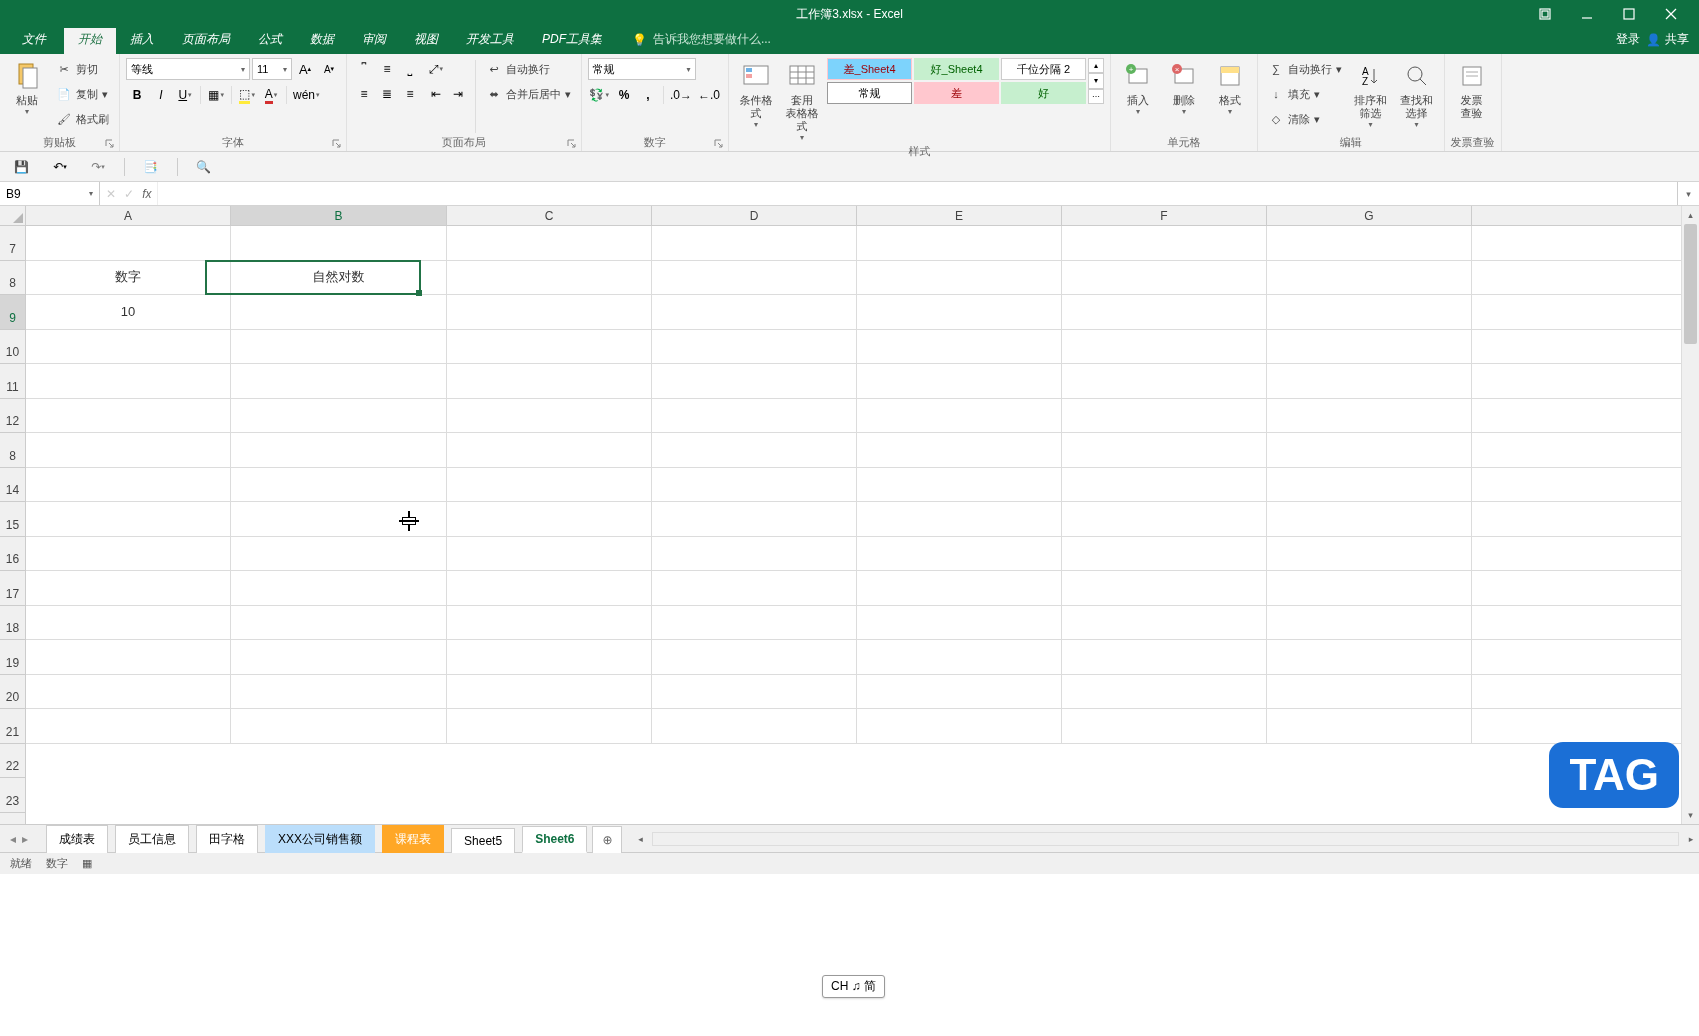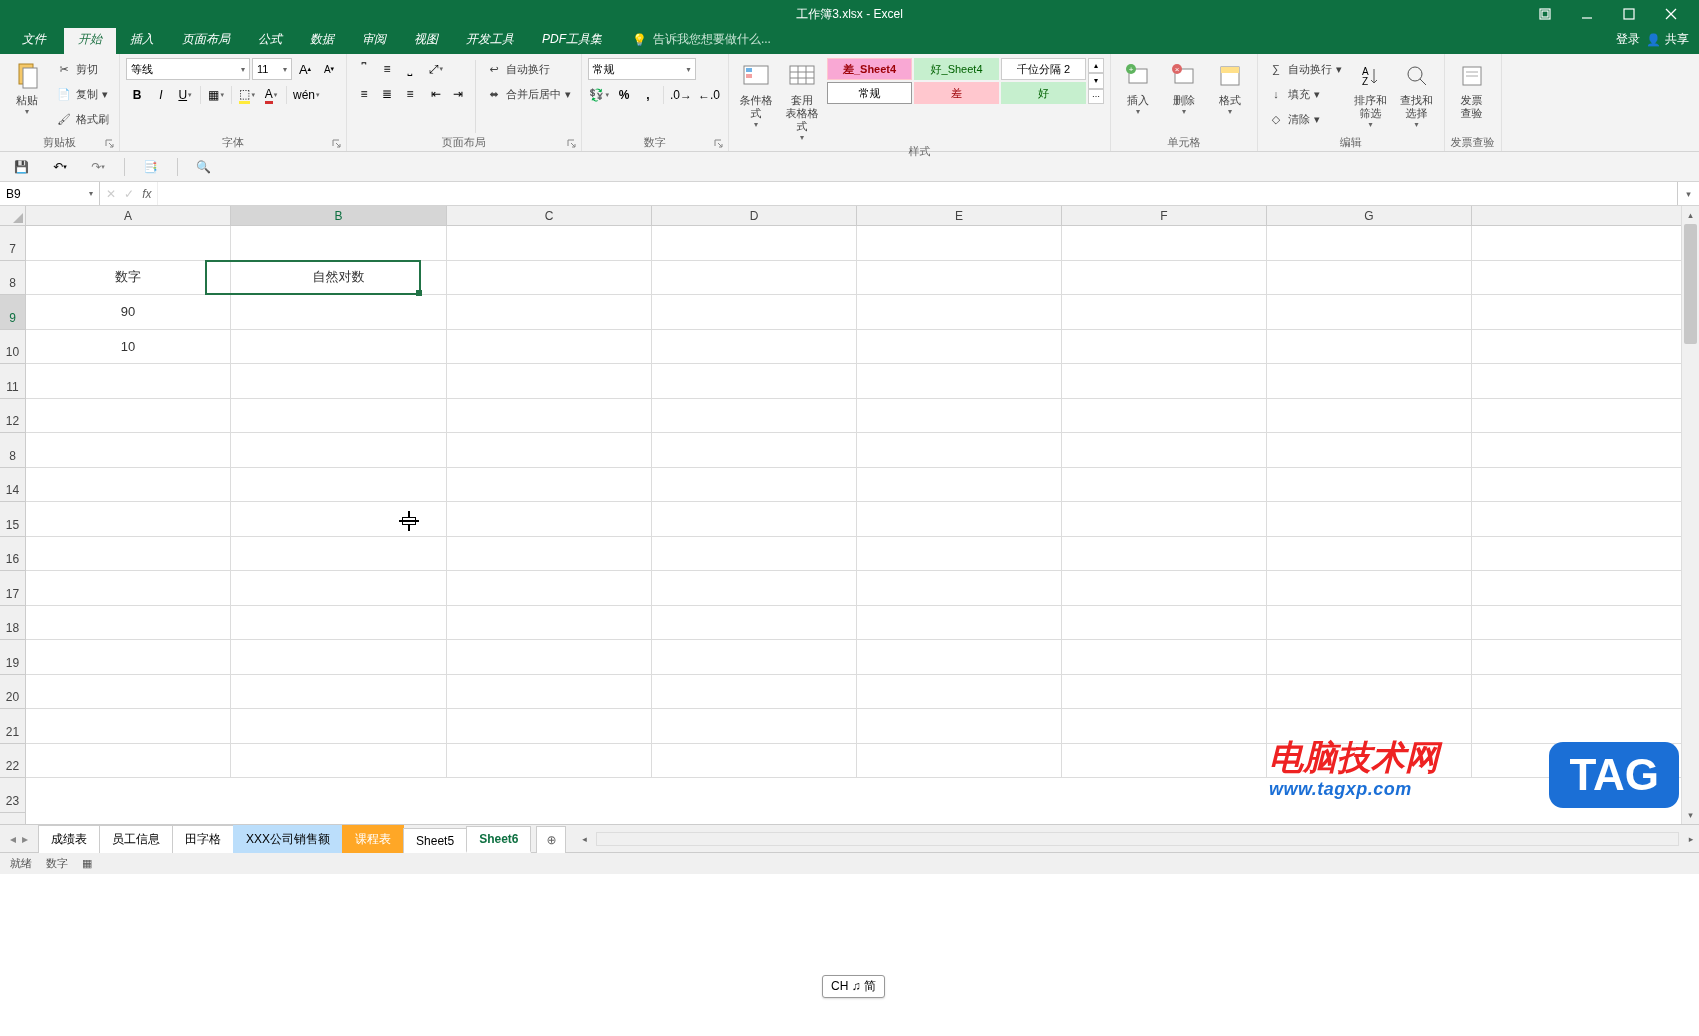--- a/index.html
+++ b/index.html
@@ -40,21 +40,21 @@
 
 .combo { height: 22px; border: 1px solid #c7c7c7; background: #fff; display: flex; align-items: center; padding: 0 4px; font-size: 11px; }
 .combo .dd { margin-left: auto; font-size: 8px; color: #666; padding-left: 4px;}
 .btn-sm { height: 22px; min-width: 22px; display: flex; align-items: center; justify-content: center; cursor: pointer; padding: 0 2px; }
 .btn-sm .dd { font-size: 7px; color: #666; margin-left: 1px; }
 .hsep { width: 1px; background: #ddd; align-self: stretch; margin: 2px 2px; }
 
 
 .styles-gallery { display: grid; grid-template-columns: repeat(3, 85px); gap: 2px; }
 .style-cell { height: 22px; border: 1px solid #ccc; display: flex; align-items: center; justify-content: center; font-size: 11px; }
-.style-cell.red { background: #f9a8d4; color: #9c0006; border-color: #ffc7ce; font-weight: bold; }
+.style-cell.red { background: #7dd3fc; color: #9c0006; border-color: #ffc7ce; }
 .style-cell.green { background: #c6efce; color: #006100; border-color: #c6efce; }
 .style-cell.white { background: #fff; }
 .style-cell.pink { background: #ffc7ce; color: #9c0006; border-color: #ffc7ce;}
 .style-cell.lgreen { background: #c6efce; color: #006100; border-color:#c6efce;}
 .styles-wrap { display:flex; }
 .styles-nav { display:flex; flex-direction:column; width:16px; margin-left:2px;}
 .styles-nav div { flex:1; border:1px solid #ccc; display:flex; align-items:center; justify-content:center; font-size:8px; cursor:pointer; background:#fff; }
 
 
 .qat { background: #f3f3f3; height: 30px; display: flex; align-items: center; padding: 0 10px; gap: 14px; border-bottom: 1px solid #d4d4d4; }
@@ -93,21 +93,21 @@
 
 .wm1 { position:absolute; right:260px; bottom:24px; font-size:34px; font-weight:bold; color:#e22; font-style:italic; }
 .wm1 .sub { font-size:18px; color:#1b6fd6; display:block; margin-top:-2px; font-style:italic; letter-spacing:0.5px;}
 .wm2 { position:absolute; right:20px; bottom:16px; background:#1b6fd6; color:#fff; font-size:44px; font-weight:bold; padding:8px 20px; border-radius:14px; }
 
 
 .sheet-bar { height:28px; display:flex; align-items:stretch; background:#f0f0f0; border-top:1px solid #ccc; font-size:12px;}
 .sheet-nav { display:flex; align-items:center; gap:6px; padding:0 10px; color:#888; }
 .sheet-nav span{ cursor:pointer; }
 .sheet-tabs { display:flex; align-items:flex-end; }
-.sheet-tab { padding: 5px 12px; border:1px solid #ccc; border-bottom:none; background:#fff; margin-right:-1px; cursor:pointer; position:relative; top:1px; }
+.sheet-tab { padding: 5px 12px; border:1px solid #ccc; border-bottom:none; background:#fff; margin-right:-1px; cursor:pointer; position:relative; top:1px;margin-left:8px; }
 .sheet-tab.orange { background:#ffa726; color:#fff; border-color:#ffa726; }
 .sheet-tab.blue { background:#bbdefb; border-color:#bbdefb;}
 .sheet-tab.active { background:#fff; border-bottom:2px solid #fff; color:#0e7041; font-weight:bold;}
 .sheet-add { width:30px; display:flex; align-items:center; justify-content:center; color:#666; cursor:pointer; border:1px solid #ccc; border-bottom:none; background:#fff; position:relative; top:1px; margin-left:6px;}
 .sheet-bar .hscroll { flex:1; margin-left: 10px; display:flex; align-items:center; }
 .sheet-bar .hscroll .track { flex:1; height:14px; background:#f0f0f0; margin:0 4px; position:relative; border:1px solid #ddd;}
 .sheet-bar .hscroll .btn{ width:16px; display:flex; align-items:center; justify-content:center; color:#666; font-size:9px;}
 
 
 .ime-pill { position:absolute; left:822px; bottom:38px; background:#fff; border:1px solid #999; border-radius:3px; padding:2px 8px; font-size:12px; box-shadow:0 1px 2px rgba(0,0,0,.15); z-index:5;}
@@ -587,29 +587,20 @@
       <div class="cell-row">
         <div class="cell" style="width: 205px;">数字</div>
         <div class="cell" style="width: 216px;">自然对数</div>
         <div class="cell" style="width: 205px;"></div>
         <div class="cell" style="width: 205px;"></div>
         <div class="cell" style="width: 205px;"></div>
         <div class="cell" style="width: 205px;"></div>
         <div class="cell" style="width: 205px;"></div>
       </div>
       <div class="cell-row">
-        <div class="cell" style="width: 205px;">90</div>
-        <div class="cell" style="width: 216px;"></div>
-        <div class="cell" style="width: 205px;"></div>
-        <div class="cell" style="width: 205px;"></div>
-        <div class="cell" style="width: 205px;"></div>
-        <div class="cell" style="width: 205px;"></div>
-        <div class="cell" style="width: 205px;"></div>
-      </div>
-      <div class="cell-row">
         <div class="cell" style="width: 205px;">10</div>
         <div class="cell" style="width: 216px;"></div>
         <div class="cell" style="width: 205px;"></div>
         <div class="cell" style="width: 205px;"></div>
         <div class="cell" style="width: 205px;"></div>
         <div class="cell" style="width: 205px;"></div>
         <div class="cell" style="width: 205px;"></div>
       </div>
       <div class="cell-row">
         <div class="cell" style="width: 205px;"></div>
@@ -723,24 +714,20 @@
   <div class="selected-cell" style="left:205px; top:54px; width:216px; height:35px;"></div>
   <div class="cursor-cross">
       <div class="h"></div>
     </div>
   <div class="vscroll">
     <div class="btn">▴</div>
     <div class="thumb"></div>
     <div class="btn" style="position:absolute;bottom:0;width:100%">▾</div>
   </div>
 
-  <div class="wm1">
-    <span>电脑技术网</span>
-    <span class="sub">www.tagxp.com</span>
-  </div>
   <div class="wm2">TAG</div>
 </div>
 
 <div class="ime-pill">CH ♫ 简</div>
 
 <div class="sheet-bar">
   <div class="sheet-nav">
     <span>◂</span>
     <span>▸</span>
   </div>

